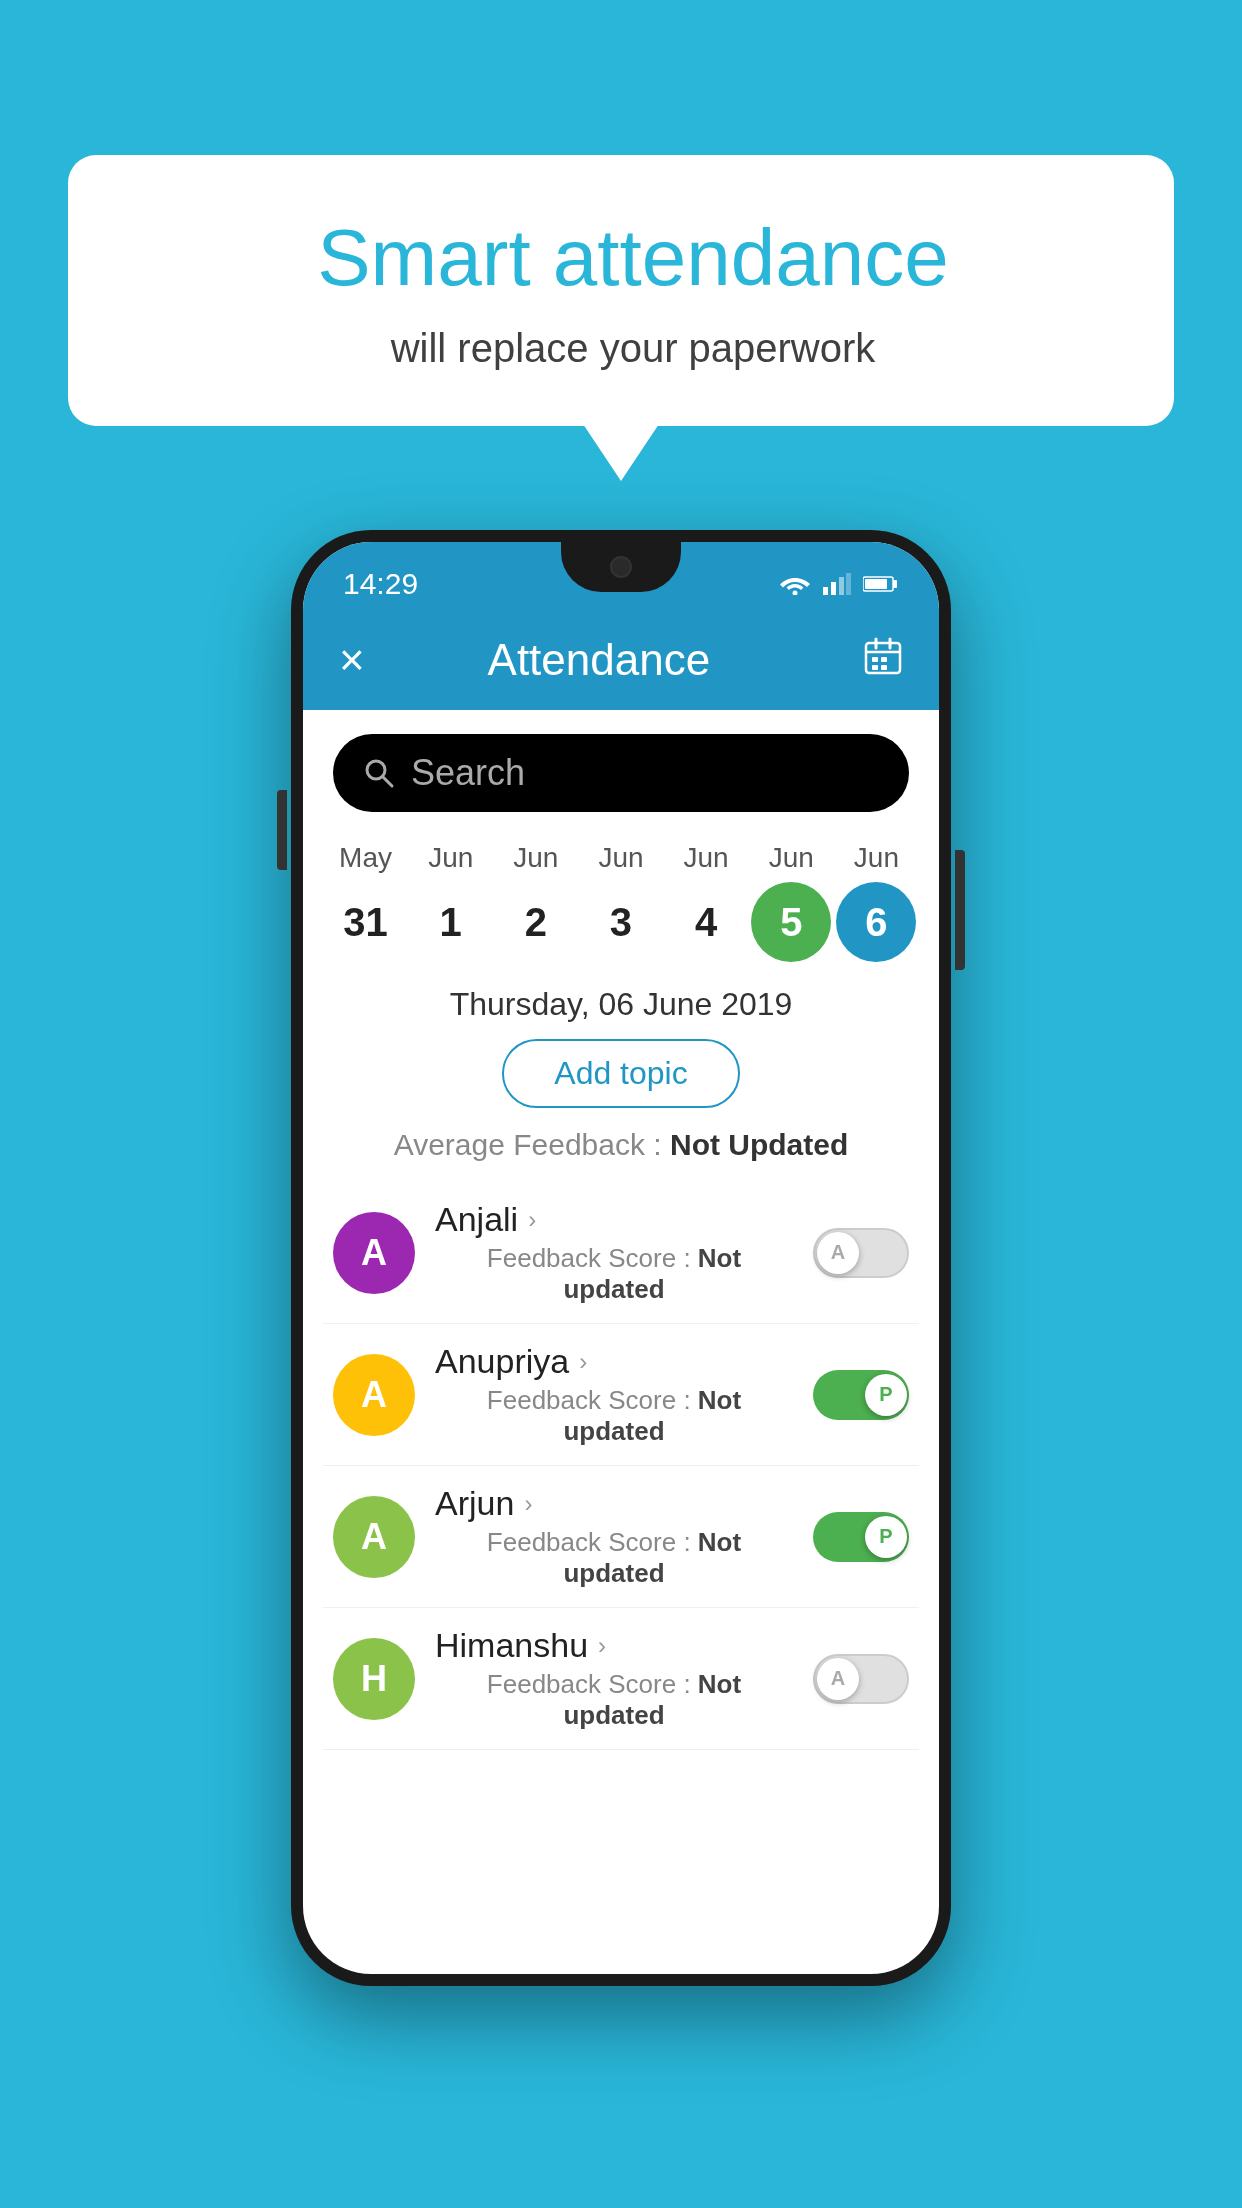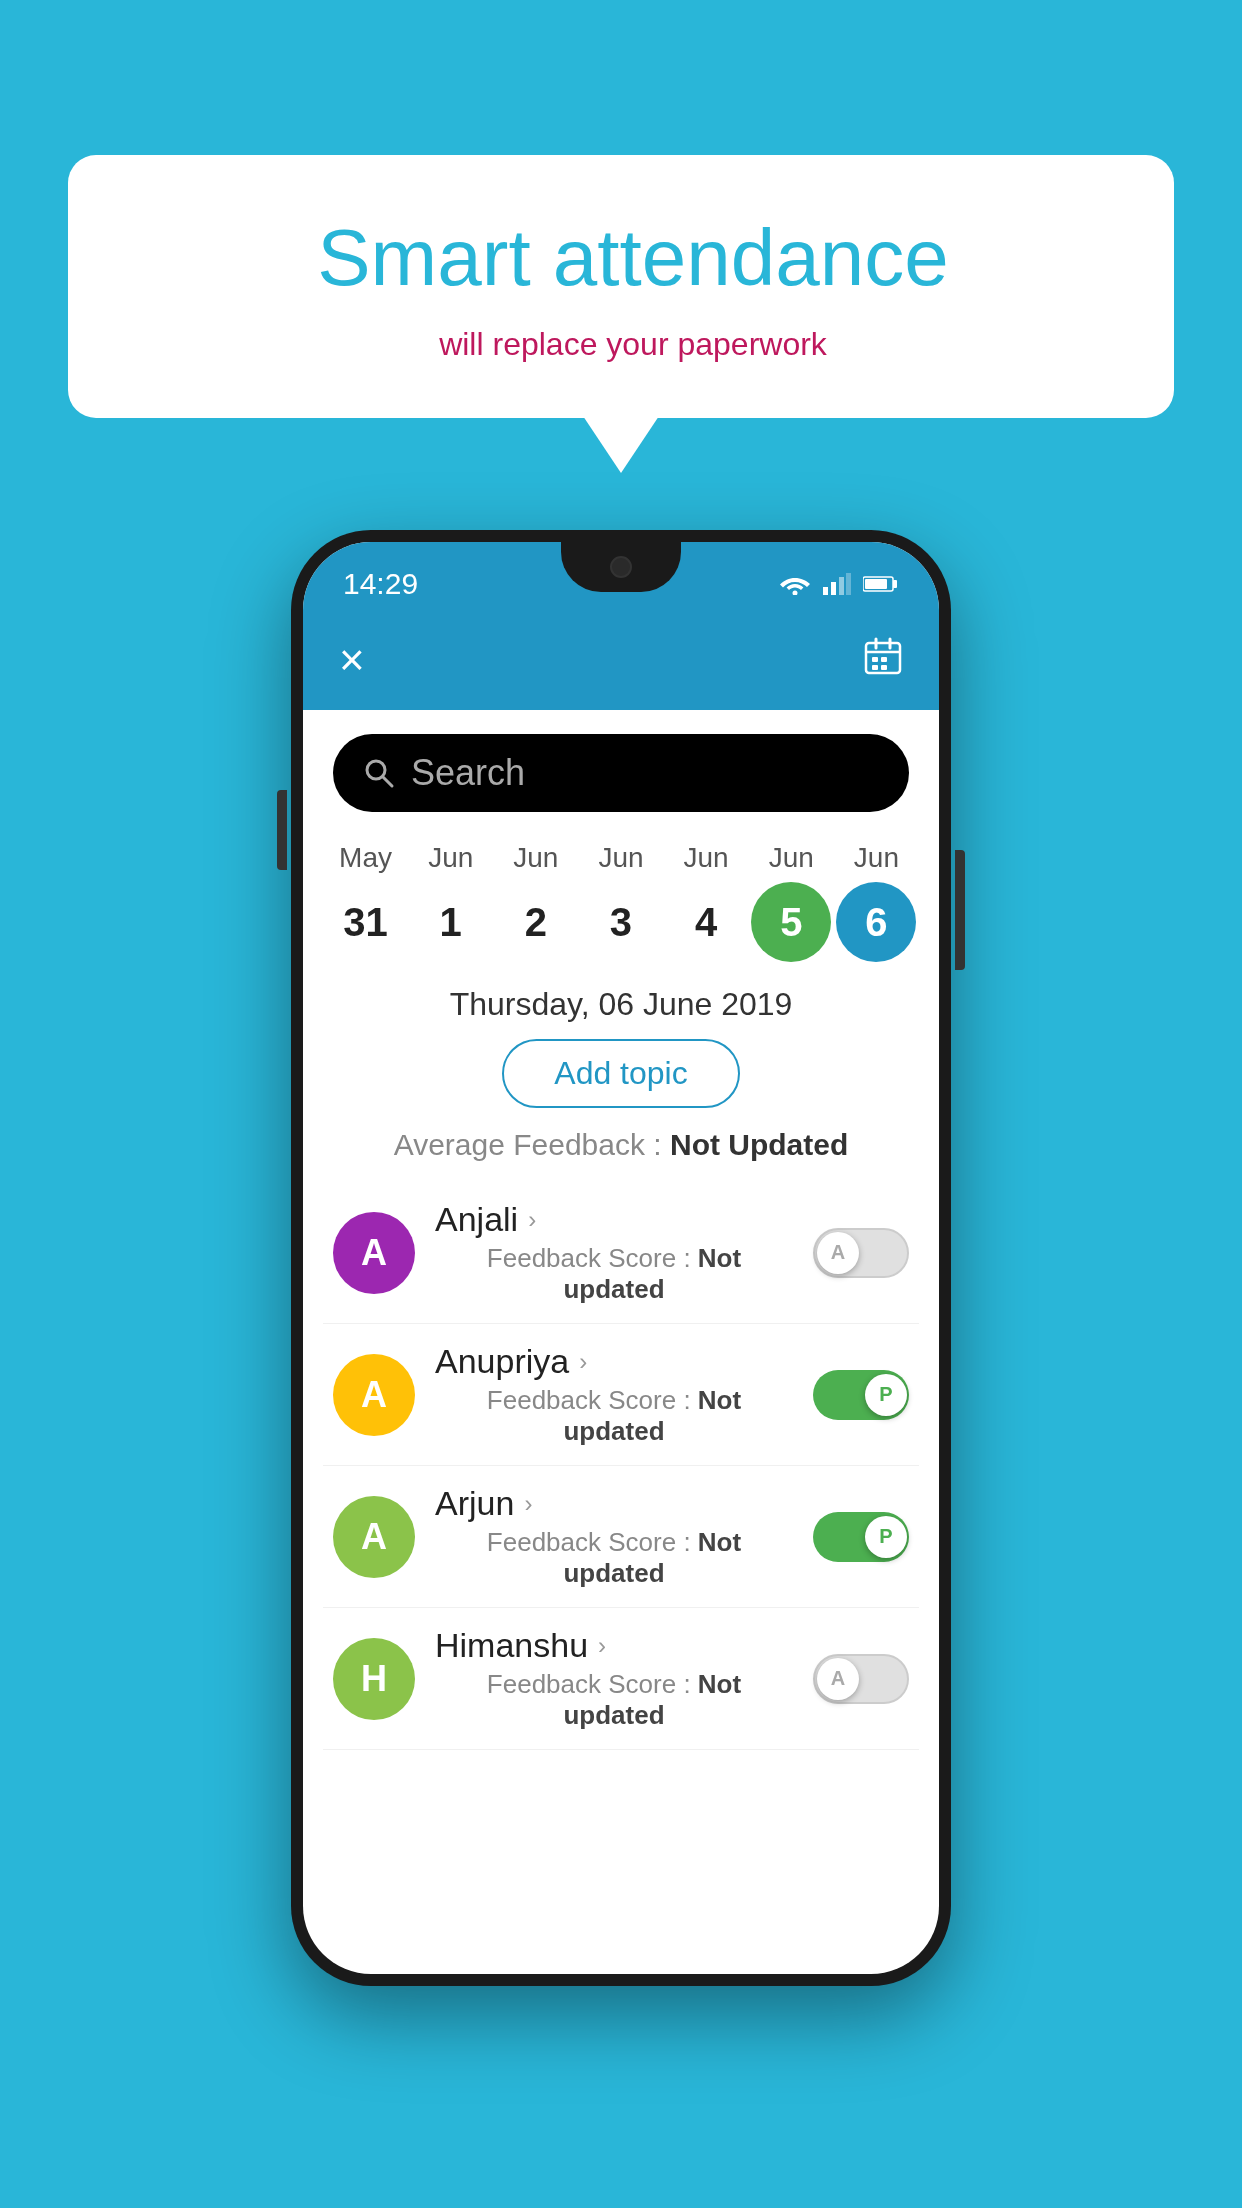--- a/index.html
+++ b/index.html
@@ -44,22 +44,22 @@
 
     .speech-bubble h1 {
       font-size: 80px;
       color: #29b6d8;
       font-weight: 400;
       line-height: 1.2;
       margin-bottom: 20px;
     }
 
     .speech-bubble p {
-      font-size: 32px;
-      color: #be185d;
+      font-size: 40px;
+      color: #404040;
       font-weight: 400;
     }
 
     
     .phone-frame {
       position: absolute;
       top: 530px;
       left: 50%;
       transform: translateX(-50%);
       width: 660px;
@@ -419,20 +419,21 @@
         <svg width="36" height="18" viewBox="0 0 36 18" fill="white">
           <rect x="0" y="2" width="30" height="14" rx="2" stroke="white" stroke-width="1.5" fill="none"></rect>
           <rect x="30" y="5" width="4" height="8" rx="1" fill="white"></rect>
           <rect x="2" y="4" width="22" height="10" rx="1" fill="white"></rect>
         </svg>
       </div>
     </div>
 
     <div class="app-header">
       <span class="header-close">×</span>
+      <span class="header-title">Attendance</span>
       <span class="header-calendar">
         <svg width="40" height="40" viewBox="0 0 40 40" fill="white">
           <rect x="3" y="7" width="34" height="30" rx="3" stroke="white" stroke-width="2.5" fill="none"></rect>
           <line x1="3" y1="16" x2="37" y2="16" stroke="white" stroke-width="2.5"></line>
           <line x1="13" y1="3" x2="13" y2="12" stroke="white" stroke-width="3" stroke-linecap="round"></line>
           <line x1="27" y1="3" x2="27" y2="12" stroke="white" stroke-width="3" stroke-linecap="round"></line>
           <rect x="9" y="21" width="6" height="5" rx="1" fill="white"></rect>
           <rect x="18" y="21" width="6" height="5" rx="1" fill="white"></rect>
           <rect x="9" y="29" width="6" height="5" rx="1" fill="white"></rect>
           <rect x="18" y="29" width="6" height="5" rx="1" fill="white"></rect>

